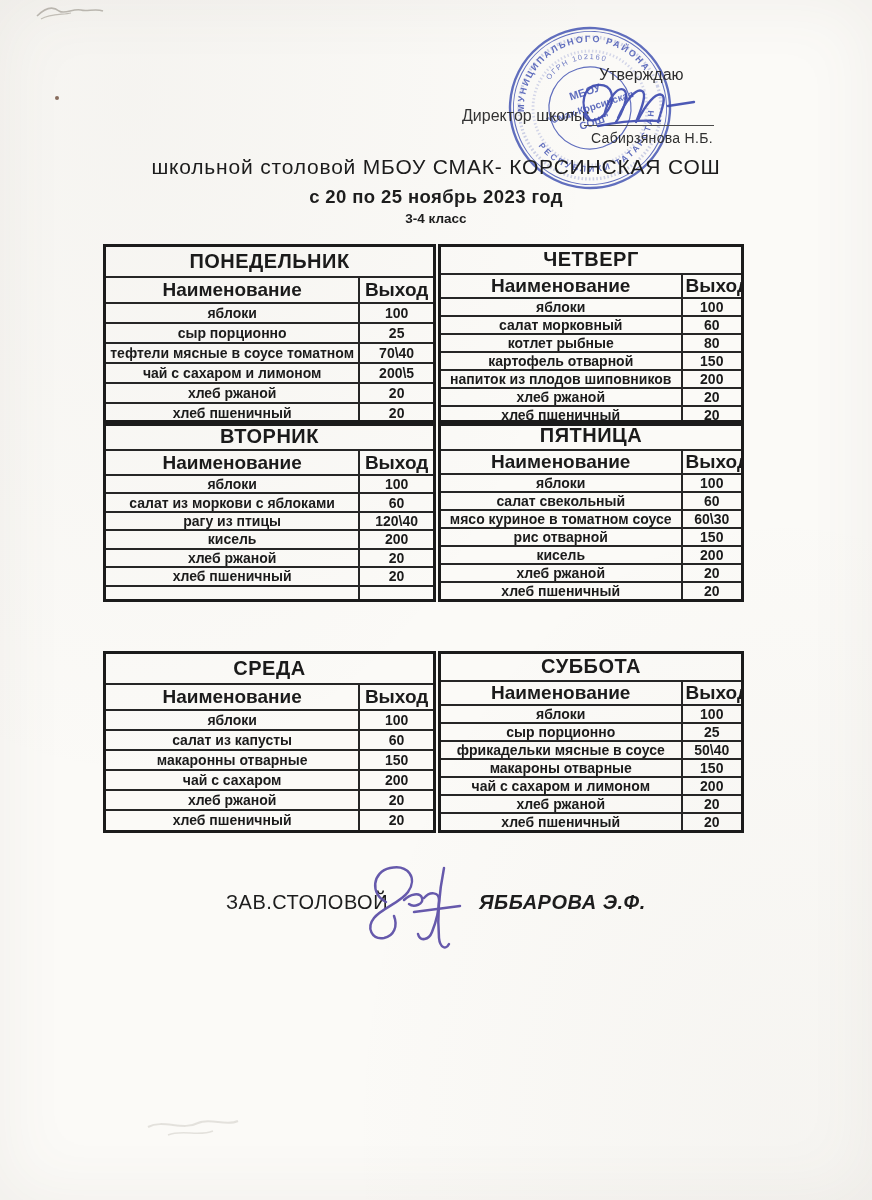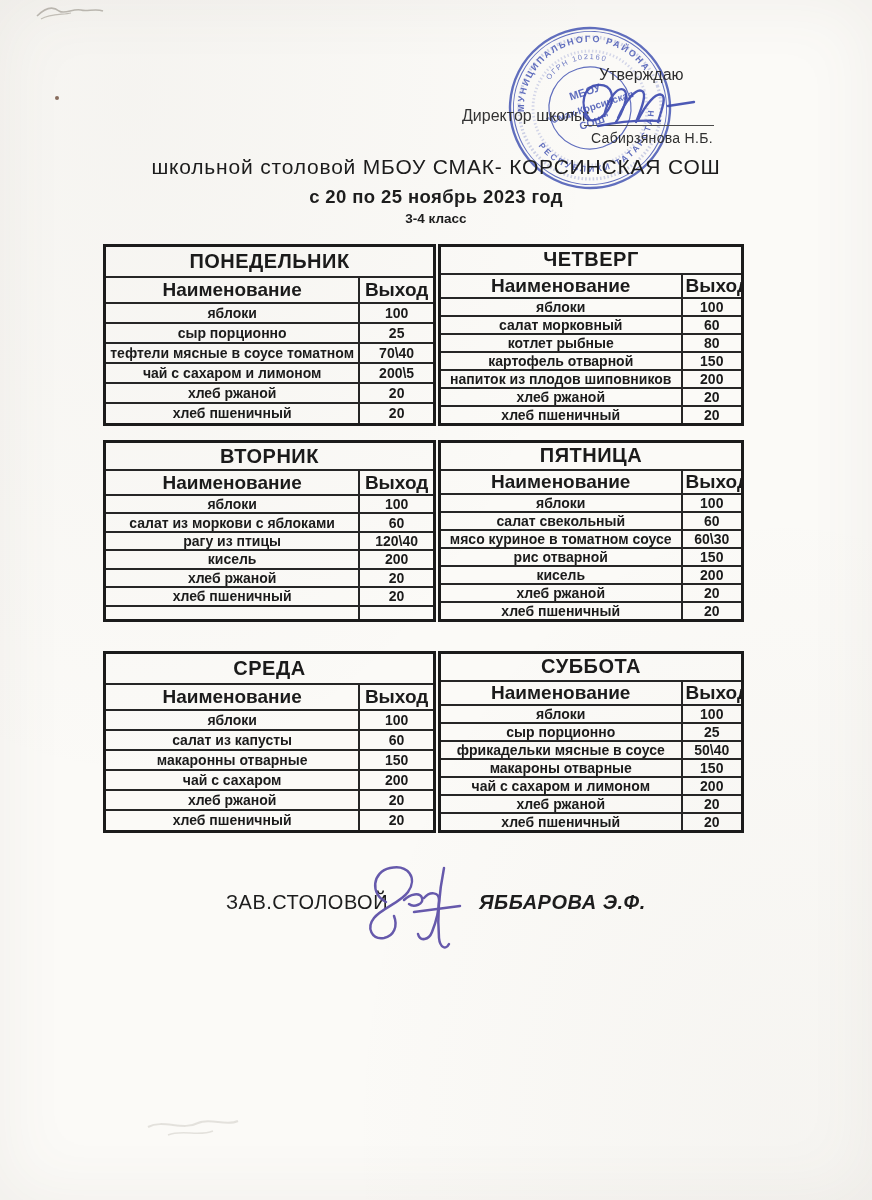--- a/index.html
+++ b/index.html
@@ -31,21 +31,21 @@
   .director-name{left:591px;top:130px;font-size:14px;color:#2f2f2f;letter-spacing:.3px;}
 
   
   .title-1{left:0;top:155px;width:872px;text-align:center;font-size:21px;font-weight:normal;letter-spacing:.8px;color:#1c1c1c;}
   .title-2{left:0;top:186px;width:872px;text-align:center;font-size:18.5px;font-weight:bold;letter-spacing:.4px;}
   .title-3{left:0;top:211px;width:872px;text-align:center;font-size:13.5px;font-weight:bold;}
 
   
   .group{position:absolute;left:103px;display:flex;gap:2px;}
   .group-0{top:244px;}
-  .group-1{top:440px;}
+  .group-1{top:420px;}
   .group-2{top:651px;}
   table.menu-table{border-collapse:collapse;table-layout:fixed;background:transparent;}
   table.half-left{width:333px;}
   table.half-right{width:305px;}
   table.menu-table{border:3px solid #1b1b1b;}
   .menu-table th,.menu-table td{
     border:2px solid #262626;
     padding:0 3px;
     text-align:center;vertical-align:middle;
     font-weight:bold;color:#1b1b1b;

